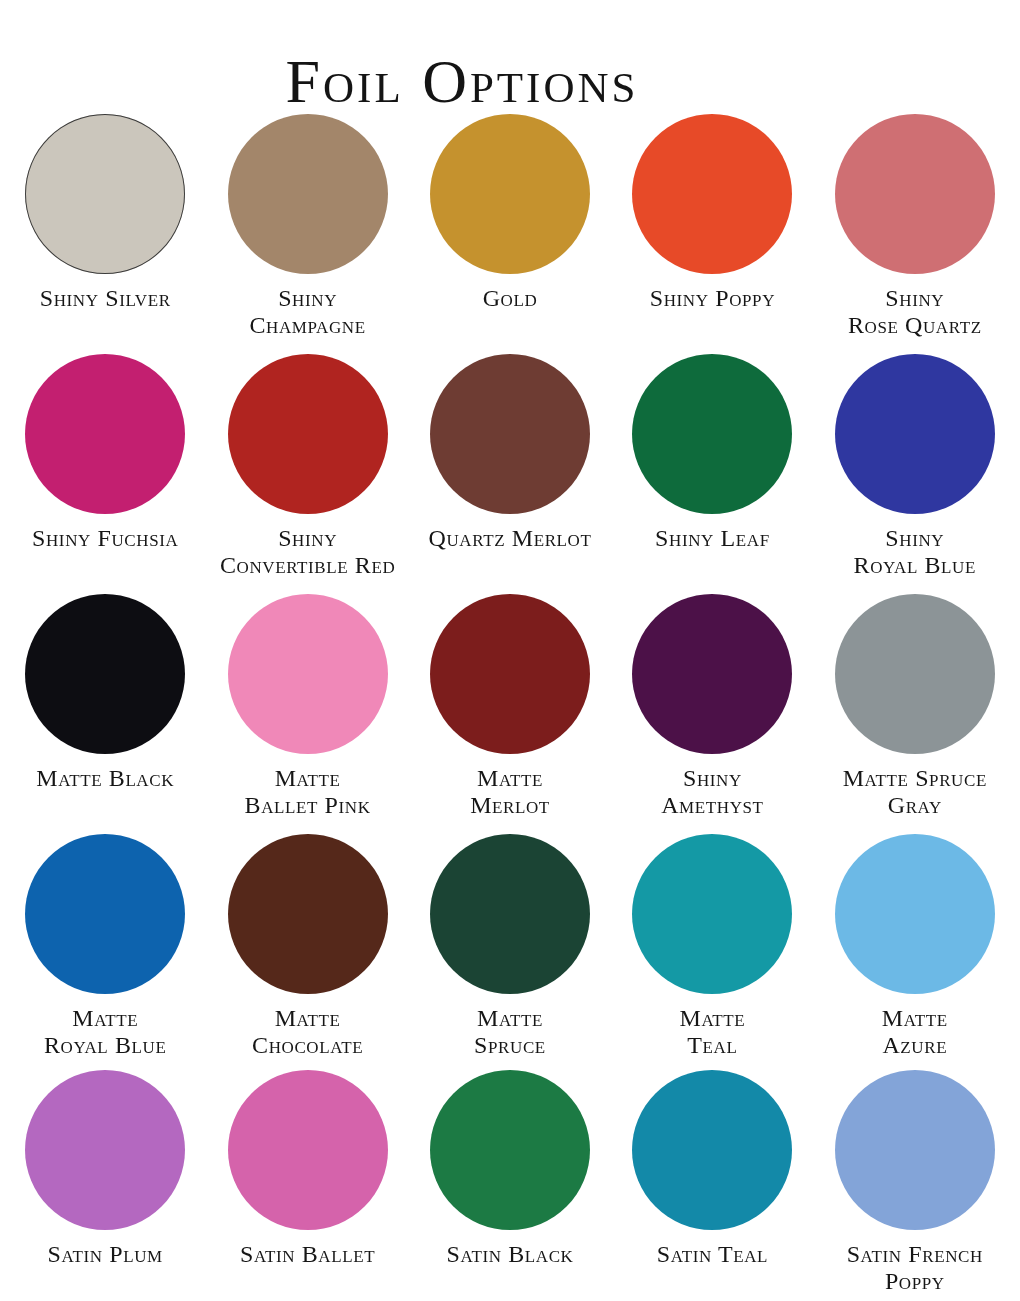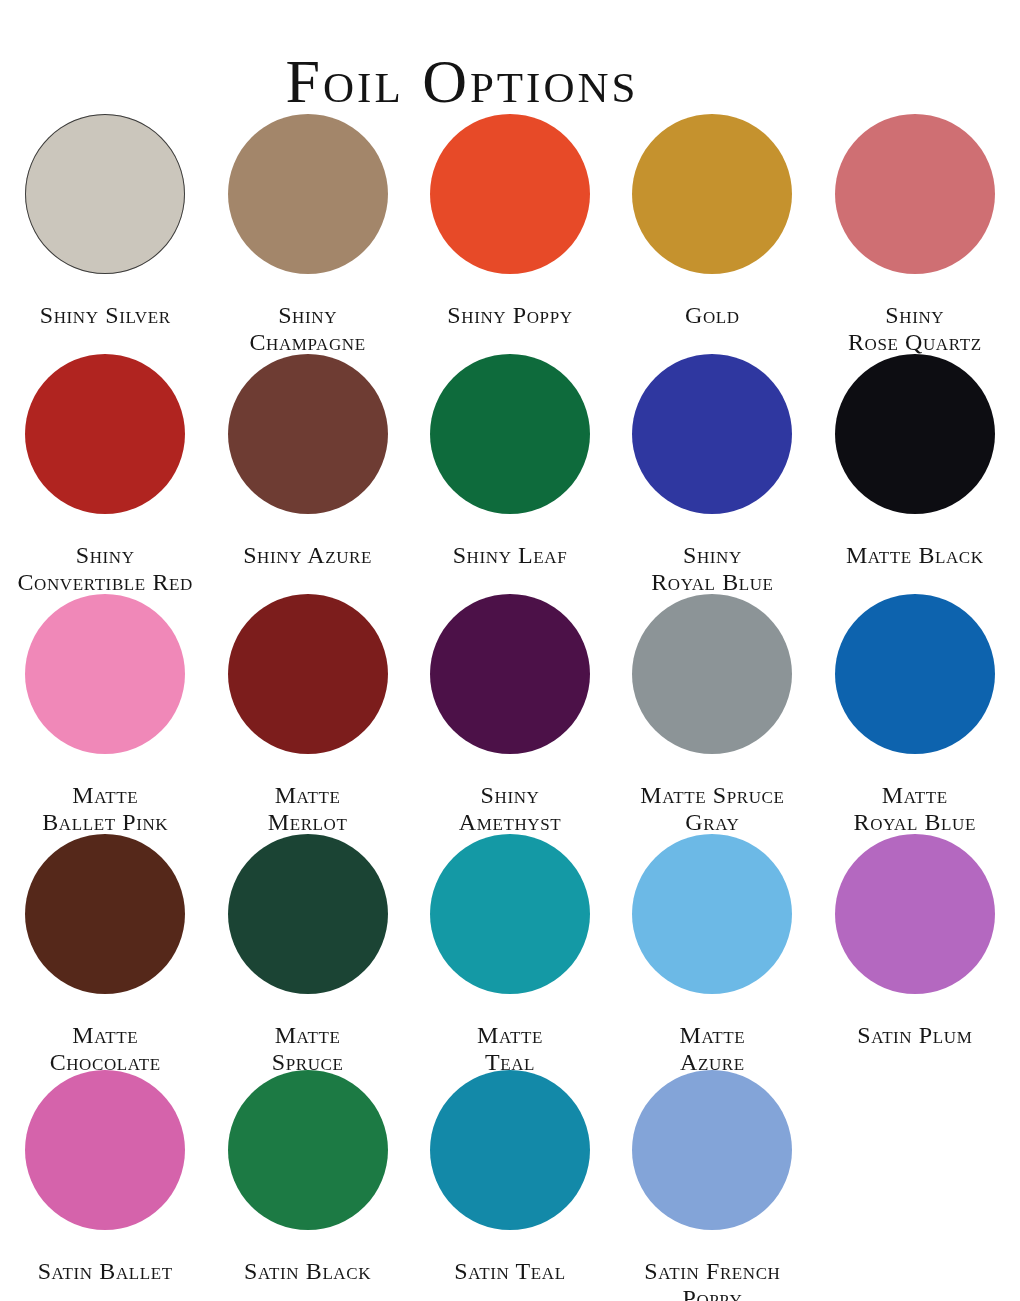--- a/index.html
+++ b/index.html
@@ -70,21 +70,21 @@
     height: 160px;
     border-radius: 50%;
     flex: none;
     margin-top: 4px;
   }
   .dot.outlined {
     box-shadow: inset 0 0 0 1px #3b3b3b;
   }
 
   .swatch-label {
-    margin-top: 28px;
+    margin-top: 11px;
     font-family: "Liberation Serif", "DejaVu Serif", serif;
     font-variant: small-caps;
     font-size: 24px;
     line-height: 1.12;
     letter-spacing: 0.6px;
     text-align: center;
     color: #161616;
     max-width: 210px;
     white-space: pre-line;
   }
@@ -105,40 +105,44 @@
       <div class="cell">
         <div class="dot outlined" style="background-color: rgb(203, 198, 188);"></div>
         <div class="swatch-label">Shiny Silver</div>
       </div>
       <div class="cell">
         <div class="dot" style="background-color: rgb(163, 134, 106);"></div>
         <div class="swatch-label">Shiny
 Champagne</div>
       </div>
       <div class="cell">
+        <div class="dot" style="background-color: rgb(197, 146, 46);"></div>
+        <div class="swatch-label">Gold</div>
+      </div>
+      <div class="cell">
         <div class="dot" style="background-color: rgb(231, 74, 40);"></div>
         <div class="swatch-label">Shiny Poppy</div>
       </div>
       <div class="cell">
-        <div class="dot" style="background-color: rgb(197, 146, 46);"></div>
-        <div class="swatch-label">Gold</div>
-      </div>
-      <div class="cell">
         <div class="dot" style="background-color: rgb(207, 111, 115);"></div>
         <div class="swatch-label">Shiny
 Rose Quartz</div>
       </div>
       <div class="cell">
+        <div class="dot" style="background-color: rgb(195, 31, 112);"></div>
+        <div class="swatch-label">Shiny Fuchsia</div>
+      </div>
+      <div class="cell">
         <div class="dot" style="background-color: rgb(176, 36, 32);"></div>
         <div class="swatch-label">Shiny
 Convertible Red</div>
       </div>
       <div class="cell">
         <div class="dot" style="background-color: rgb(110, 60, 51);"></div>
-        <div class="swatch-label">Shiny Azure</div>
+        <div class="swatch-label">Quartz Merlot</div>
       </div>
       <div class="cell">
         <div class="dot" style="background-color: rgb(14, 107, 60);"></div>
         <div class="swatch-label">Shiny Leaf</div>
       </div>
       <div class="cell">
         <div class="dot" style="background-color: rgb(47, 55, 160);"></div>
         <div class="swatch-label">Shiny
 Royal Blue</div>
       </div>

